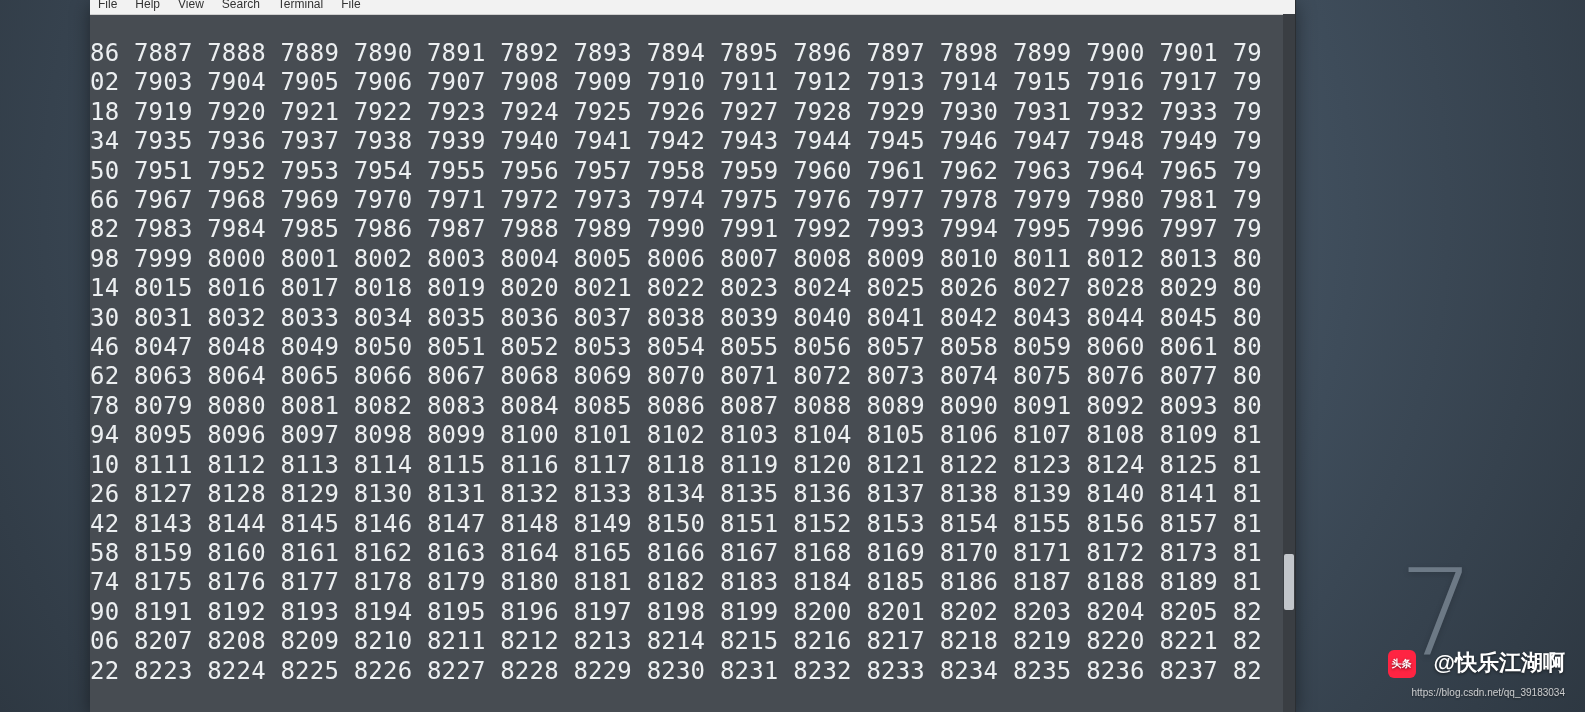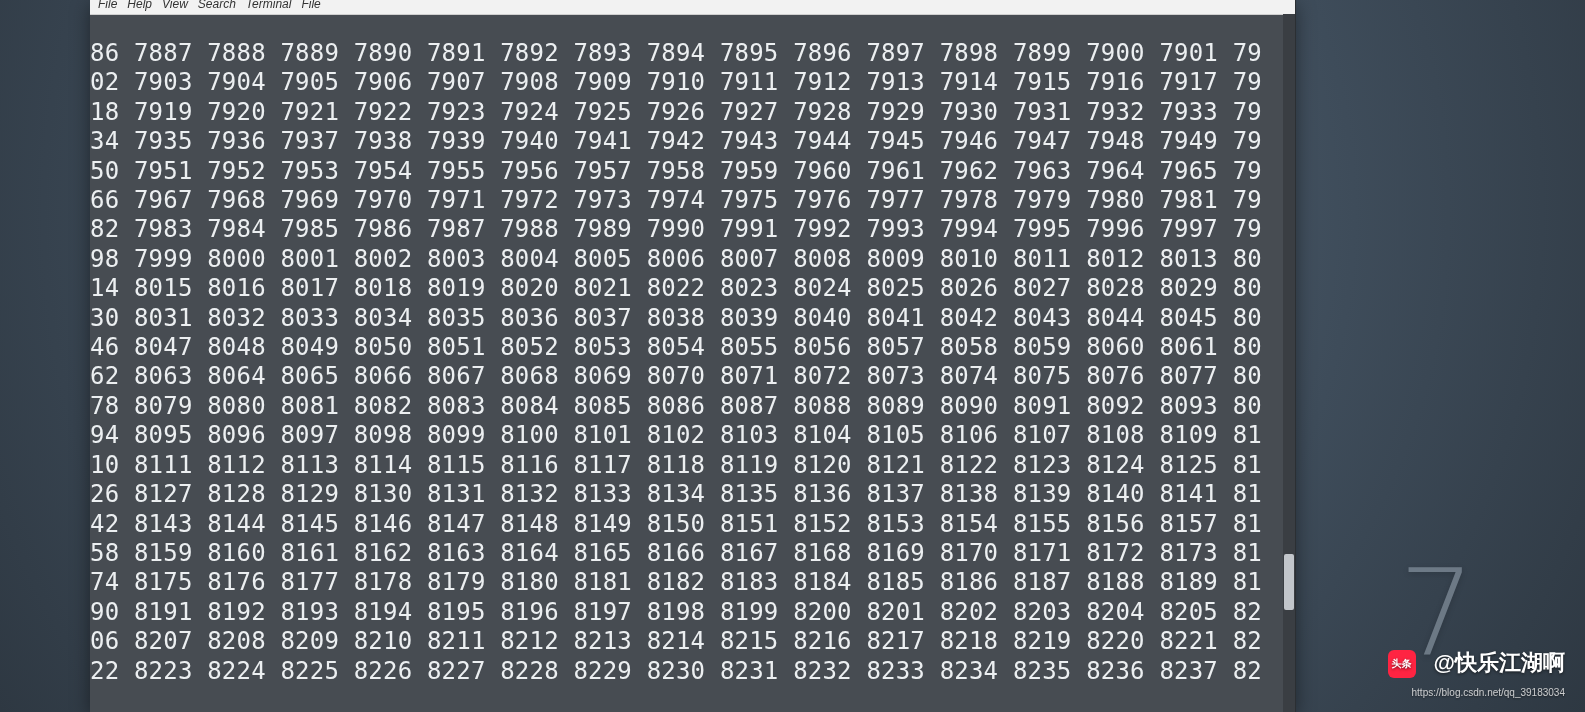--- a/index.html
+++ b/index.html
@@ -30,24 +30,23 @@
     flex-direction: column;
   }
   .menu-bar {
     height: 14px;
     background: #f2f2f2;
     color: #333;
     font-size: 12px;
     display: flex;
     align-items: flex-start;
     padding: 0 8px 0 8px;
-    gap: 10px;
+    gap: 18px;
     border-bottom: 1px solid #d0d0d0;
     line-height: 8px;
-    font-style: italic;
   }
   .menu-bar span {
     cursor: pointer;
   }
   .terminal-body-wrap {
     position: relative;
     flex: 1;
     overflow: hidden;
   }
   .terminal-body {

